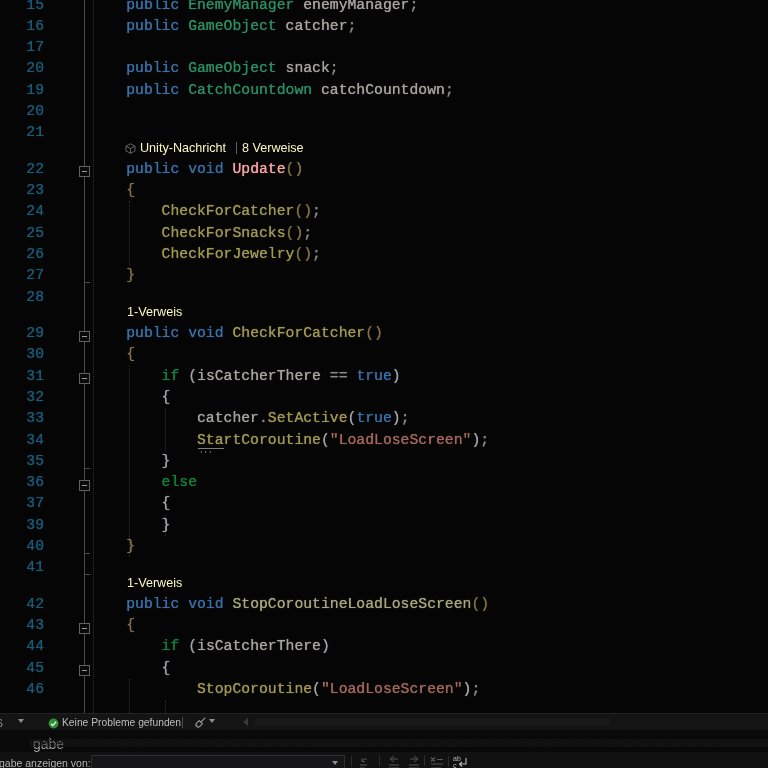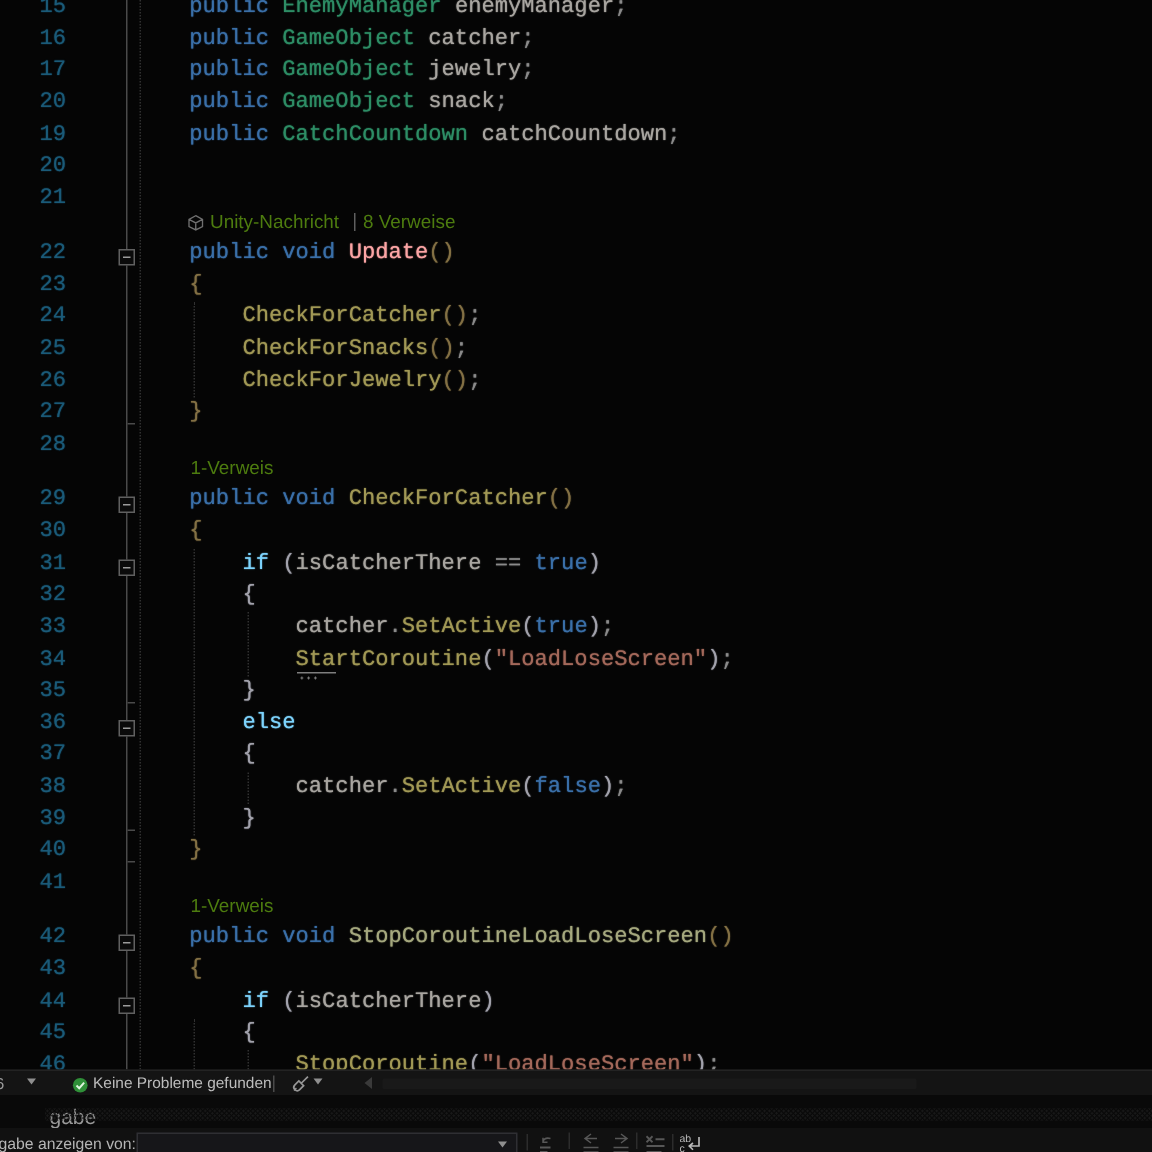--- a/index.html
+++ b/index.html
@@ -1,24 +1,24 @@
 <!DOCTYPE html>
 <html><head><meta charset="utf-8"><style>
 html,body{margin:0;padding:0;background:#050505;}
 #sc{position:relative;width:768px;height:768px;overflow:hidden;background:#050505;
   font-family:"Liberation Mono",monospace;font-size:14.75px;}
 #code{position:absolute;left:0;top:-5.5px;width:100%;}
 .r{position:relative;height:21.3px;line-height:21.3px;white-space:pre;text-shadow:0 0 0.9px currentColor;}
 .r i{font-style:normal;}
 .cl{position:relative;height:15.2px;line-height:15.2px;font-family:"Liberation Sans",sans-serif;
-  font-size:12.6px;color:#4d7c0f;}
+  font-size:12.6px;color:#fef9c3;}
 .ln{position:absolute;left:0;top:0;width:44px;text-align:right;color:#1a5a78;}
 .ct{position:absolute;left:90.8px;top:0;}
 .k{color:#3a6fa8}.t{color:#2d8d65}.n{color:#a8a5a0}.m{color:#a19855}
-.mw{color:#a5a87e}.s{color:#a3685a}.p{color:#7dd3fc}.o{color:#8a8a8a}
+.mw{color:#a5a87e}.s{color:#a3685a}.p{color:#15803d}.o{color:#8a8a8a}
 .bg{color:#837044}.bs{color:#a2a2ac}.u{color:#fca5a5}
 .guide{position:absolute;width:0;border-left:1px dotted #313131;}
 .oline{position:absolute;left:84px;width:1px;background:#4a4a4a;}
 .obox{position:absolute;left:78.5px;width:11px;height:11px;background:#0a0a0a;
   border:1px solid #606060;box-sizing:border-box;}
 .obox:after{content:"";position:absolute;left:2px;right:2px;top:4px;height:1px;background:#9b9b9b;}
 .tick{position:absolute;left:85px;width:5px;height:1px;background:#4a4a4a;}
 .sans{font-family:"Liberation Sans",sans-serif;}
 </style></head><body>
 <div id="sc">
@@ -27,21 +27,21 @@
 <div class="guide" style="left:129.3px;top:201.4px;height:63.900000000000006px"></div>
 <div class="guide" style="left:129.3px;top:365.70000000000005px;height:191.69999999999993px"></div>
 <div class="guide" style="left:129.3px;top:679.0999999999998px;height:33.900000000000205px"></div>
 <div class="guide" style="left:164.7px;top:408.30000000000007px;height:42.60000000000002px"></div>
 <div class="guide" style="left:164.7px;top:514.8000000000001px;height:21.299999999999955px"></div>
 <div class="guide" style="left:164.7px;top:700.3999999999997px;height:12.60000000000025px"></div>
 <div class="oline" style="top:0;height:713px"></div>
 <div id="code">
 <div class="r"><span class="ln">15</span><span class="ct">&nbsp;&nbsp;&nbsp;&nbsp;<i class="k">public</i> <i class="t">EnemyManager</i> <i class="n">enemyManager</i><i class="o">;</i></span></div>
 <div class="r"><span class="ln">16</span><span class="ct">&nbsp;&nbsp;&nbsp;&nbsp;<i class="k">public</i> <i class="t">GameObject</i> <i class="n">catcher</i><i class="o">;</i></span></div>
-<div class="r"><span class="ln">17</span><span class="ct">&nbsp;&nbsp;&nbsp;&nbsp;<i class="k">public</i> <i class="t">GameObject</i> <i class="n">jewelry</i><i class="o">;</i></span></div>
+<div class="r"><span class="ln">17</span></div>
 <div class="r"><span class="ln">20</span><span class="ct">&nbsp;&nbsp;&nbsp;&nbsp;<i class="k">public</i> <i class="t">GameObject</i> <i class="n">snack</i><i class="o">;</i></span></div>
 <div class="r"><span class="ln">19</span><span class="ct">&nbsp;&nbsp;&nbsp;&nbsp;<i class="k">public</i> <i class="t">CatchCountdown</i> <i class="n">catchCountdown</i><i class="o">;</i></span></div>
 <div class="r"><span class="ln">20</span></div>
 <div class="r"><span class="ln">21</span></div>
 <div class="cl">
         <div style="position:relative;top:-3px;height:100%">
           <svg width="11" height="11" viewBox="0 0 11 11" style="position:absolute;left:125px;top:2px">
             <path d="M5.5 0.8 L10 3.2 L10 8 L5.5 10.3 L1 8 L1 3.2 Z M1 3.2 L5.5 5.6 L10 3.2 M5.5 5.6 L5.5 10.3" fill="none" stroke="#6f6f6f" stroke-width="0.9"></path>
           </svg>
           <span style="position:absolute;left:140px">Unity-Nachricht</span>
@@ -63,21 +63,20 @@
       </div>
 <div class="r"><span class="ln">29</span><span class="ct">&nbsp;&nbsp;&nbsp;&nbsp;<i class="k">public</i> <i class="k">void</i> <i class="m">CheckForCatcher</i><i class="bg">()</i></span></div>
 <div class="r"><span class="ln">30</span><span class="ct">&nbsp;&nbsp;&nbsp;&nbsp;<i class="bg">{</i></span></div>
 <div class="r"><span class="ln">31</span><span class="ct">&nbsp;&nbsp;&nbsp;&nbsp;&nbsp;&nbsp;&nbsp;&nbsp;<i class="p">if</i> <i class="bs">(</i><i class="n">isCatcherThere</i> <i class="o">==</i> <i class="k">true</i><i class="bs">)</i></span></div>
 <div class="r"><span class="ln">32</span><span class="ct">&nbsp;&nbsp;&nbsp;&nbsp;&nbsp;&nbsp;&nbsp;&nbsp;<i class="bs">{</i></span></div>
 <div class="r"><span class="ln">33</span><span class="ct">&nbsp;&nbsp;&nbsp;&nbsp;&nbsp;&nbsp;&nbsp;&nbsp;&nbsp;&nbsp;&nbsp;&nbsp;<i class="n">catcher</i><i class="o">.</i><i class="m">SetActive</i><i class="bs">(</i><i class="k">true</i><i class="bs">)</i><i class="o">;</i></span></div>
 <div class="r"><span class="ln">34</span><span class="ct">&nbsp;&nbsp;&nbsp;&nbsp;&nbsp;&nbsp;&nbsp;&nbsp;&nbsp;&nbsp;&nbsp;&nbsp;<i class="m">StartCoroutine</i><i class="bs">(</i><i class="s">"LoadLoseScreen"</i><i class="bs">)</i><i class="o">;</i></span></div>
 <div class="r"><span class="ln">35</span><span class="ct">&nbsp;&nbsp;&nbsp;&nbsp;&nbsp;&nbsp;&nbsp;&nbsp;<i class="bs">}</i></span></div>
 <div class="r"><span class="ln">36</span><span class="ct">&nbsp;&nbsp;&nbsp;&nbsp;&nbsp;&nbsp;&nbsp;&nbsp;<i class="p">else</i></span></div>
 <div class="r"><span class="ln">37</span><span class="ct">&nbsp;&nbsp;&nbsp;&nbsp;&nbsp;&nbsp;&nbsp;&nbsp;<i class="bs">{</i></span></div>
-<div class="r"><span class="ln">38</span><span class="ct">&nbsp;&nbsp;&nbsp;&nbsp;&nbsp;&nbsp;&nbsp;&nbsp;&nbsp;&nbsp;&nbsp;&nbsp;<i class="n">catcher</i><i class="o">.</i><i class="m">SetActive</i><i class="bs">(</i><i class="k">false</i><i class="bs">)</i><i class="o">;</i></span></div>
 <div class="r"><span class="ln">39</span><span class="ct">&nbsp;&nbsp;&nbsp;&nbsp;&nbsp;&nbsp;&nbsp;&nbsp;<i class="bs">}</i></span></div>
 <div class="r"><span class="ln">40</span><span class="ct">&nbsp;&nbsp;&nbsp;&nbsp;<i class="bg">}</i></span></div>
 <div class="r"><span class="ln">41</span></div>
 <div class="cl">
         <div style="position:relative;top:-3px;height:100%">
           <span style="position:absolute;left:127px">1-Verweis</span>
         </div>
       </div>
 <div class="r"><span class="ln">42</span><span class="ct">&nbsp;&nbsp;&nbsp;&nbsp;<i class="k">public</i> <i class="k">void</i> <i class="mw">StopCoroutineLoadLoseScreen</i><i class="bg">()</i></span></div>
 <div class="r"><span class="ln">43</span><span class="ct">&nbsp;&nbsp;&nbsp;&nbsp;<i class="bg">{</i></span></div>

